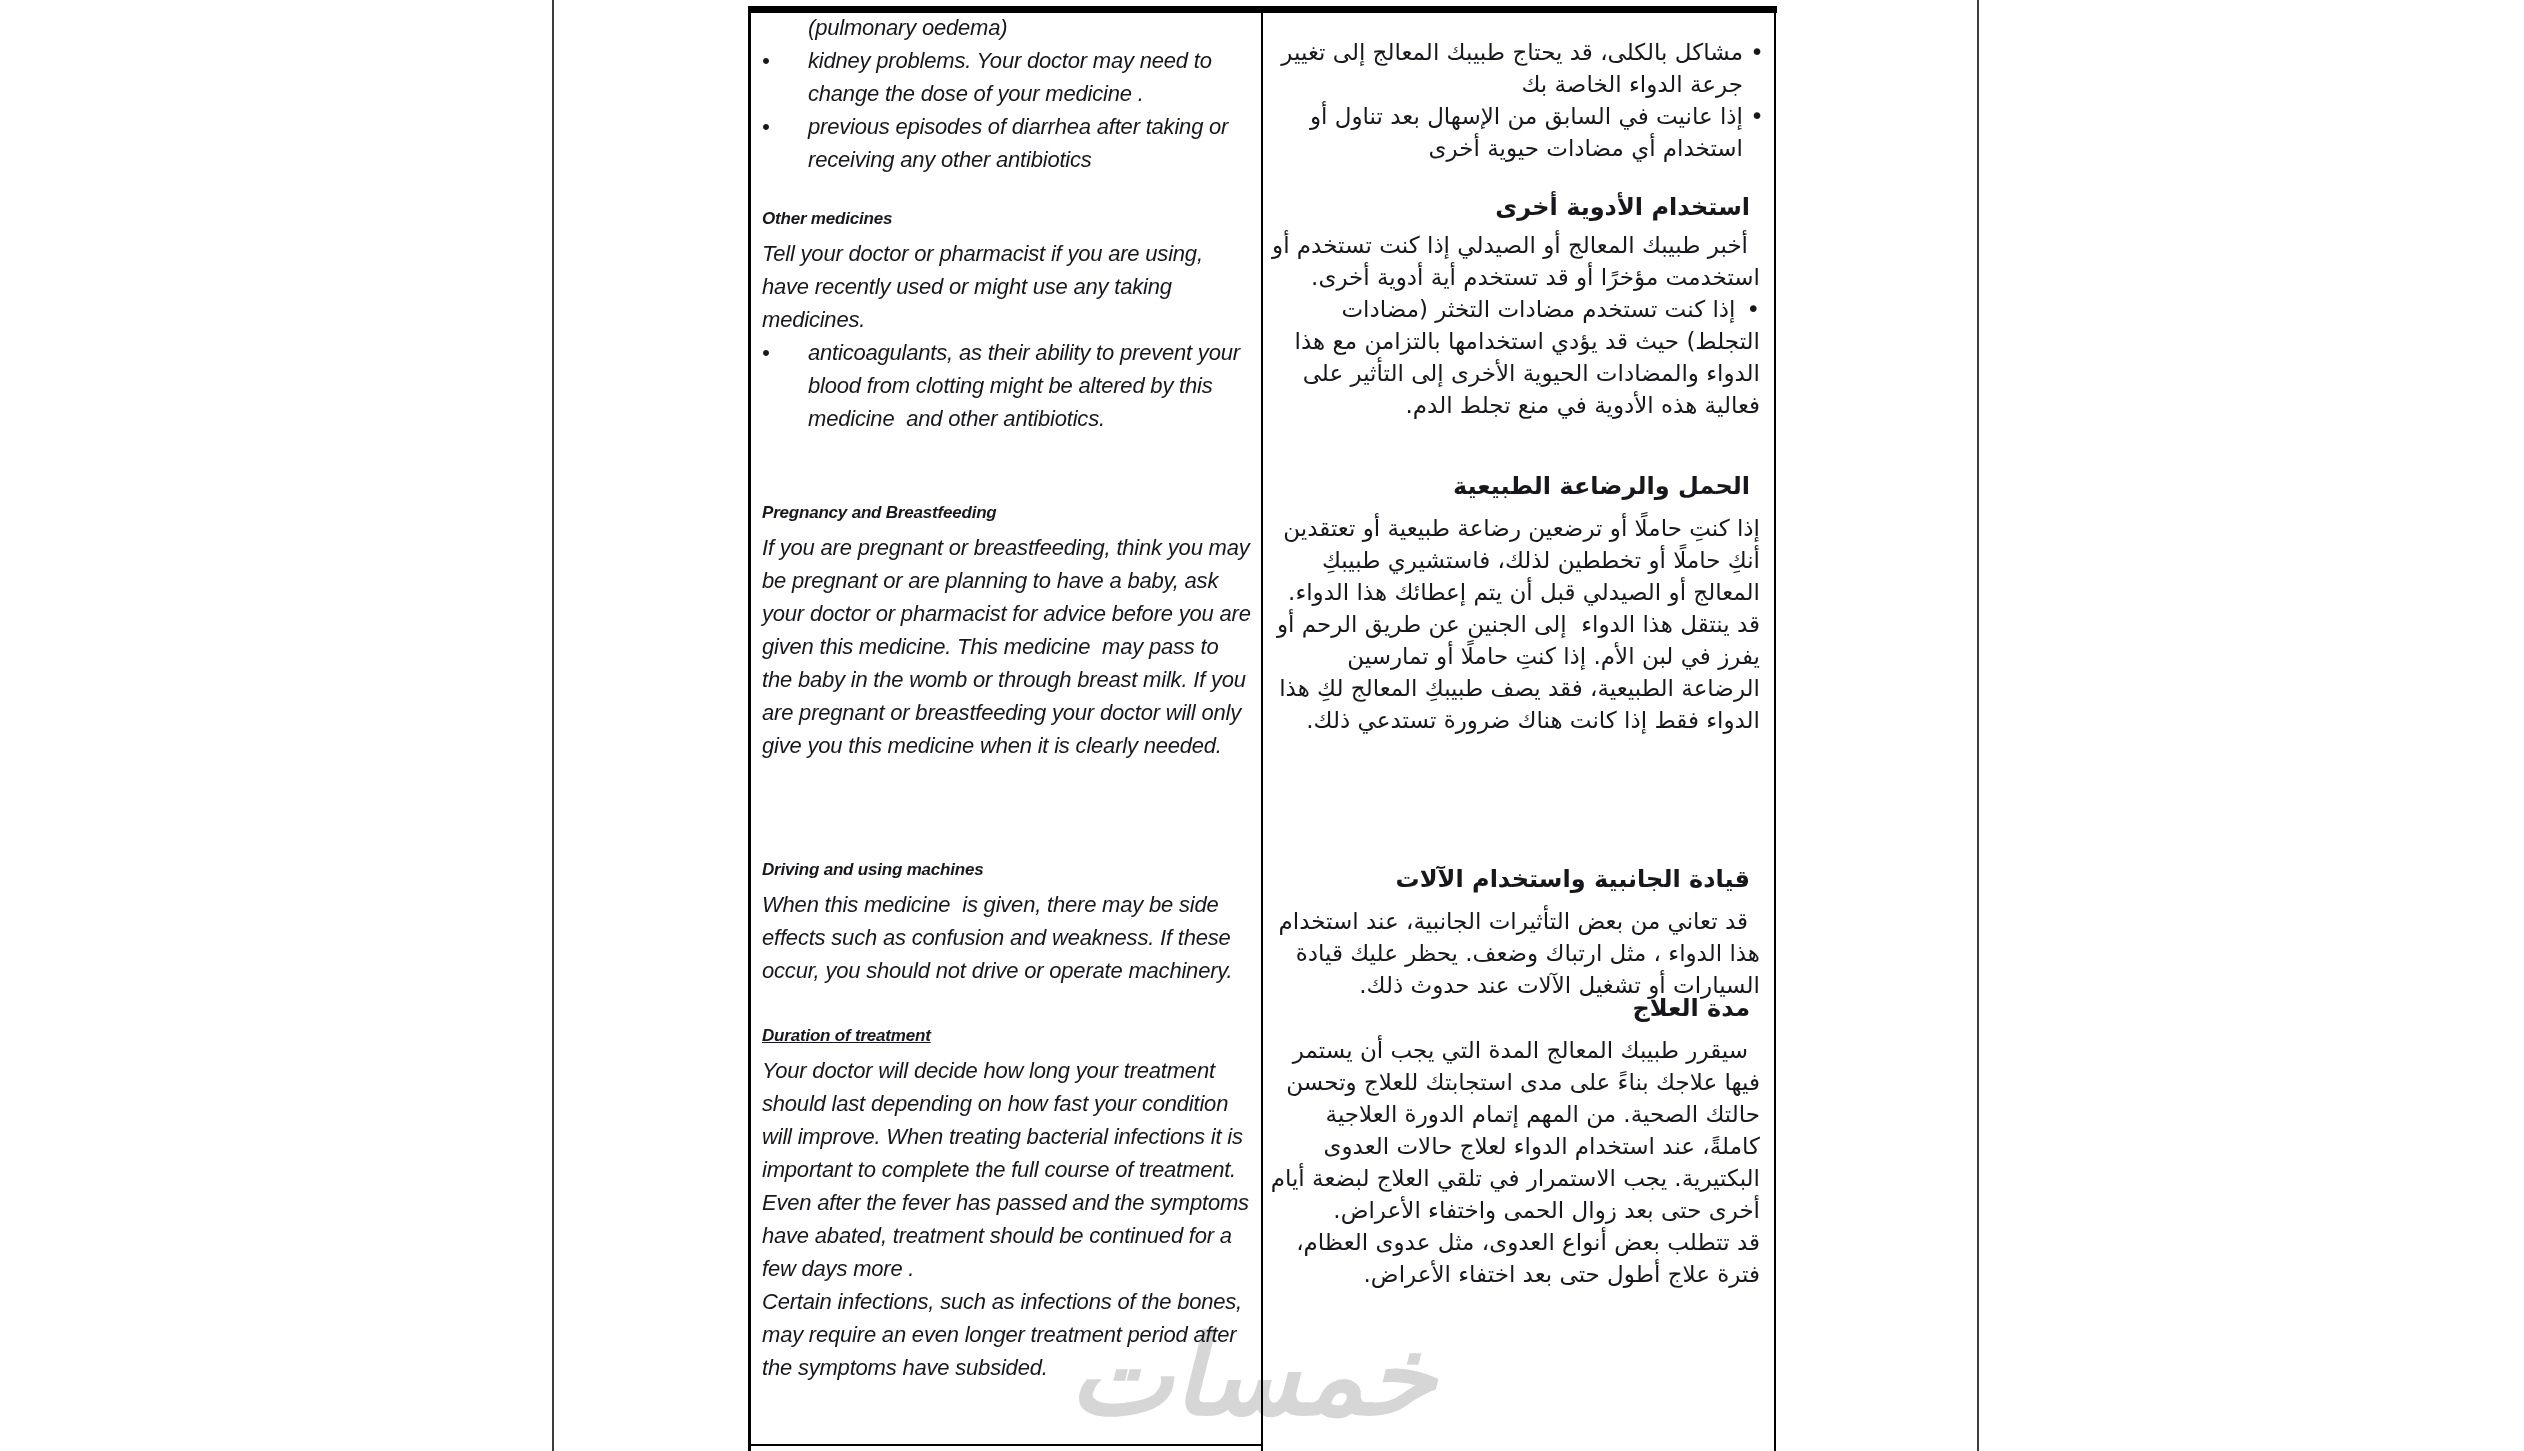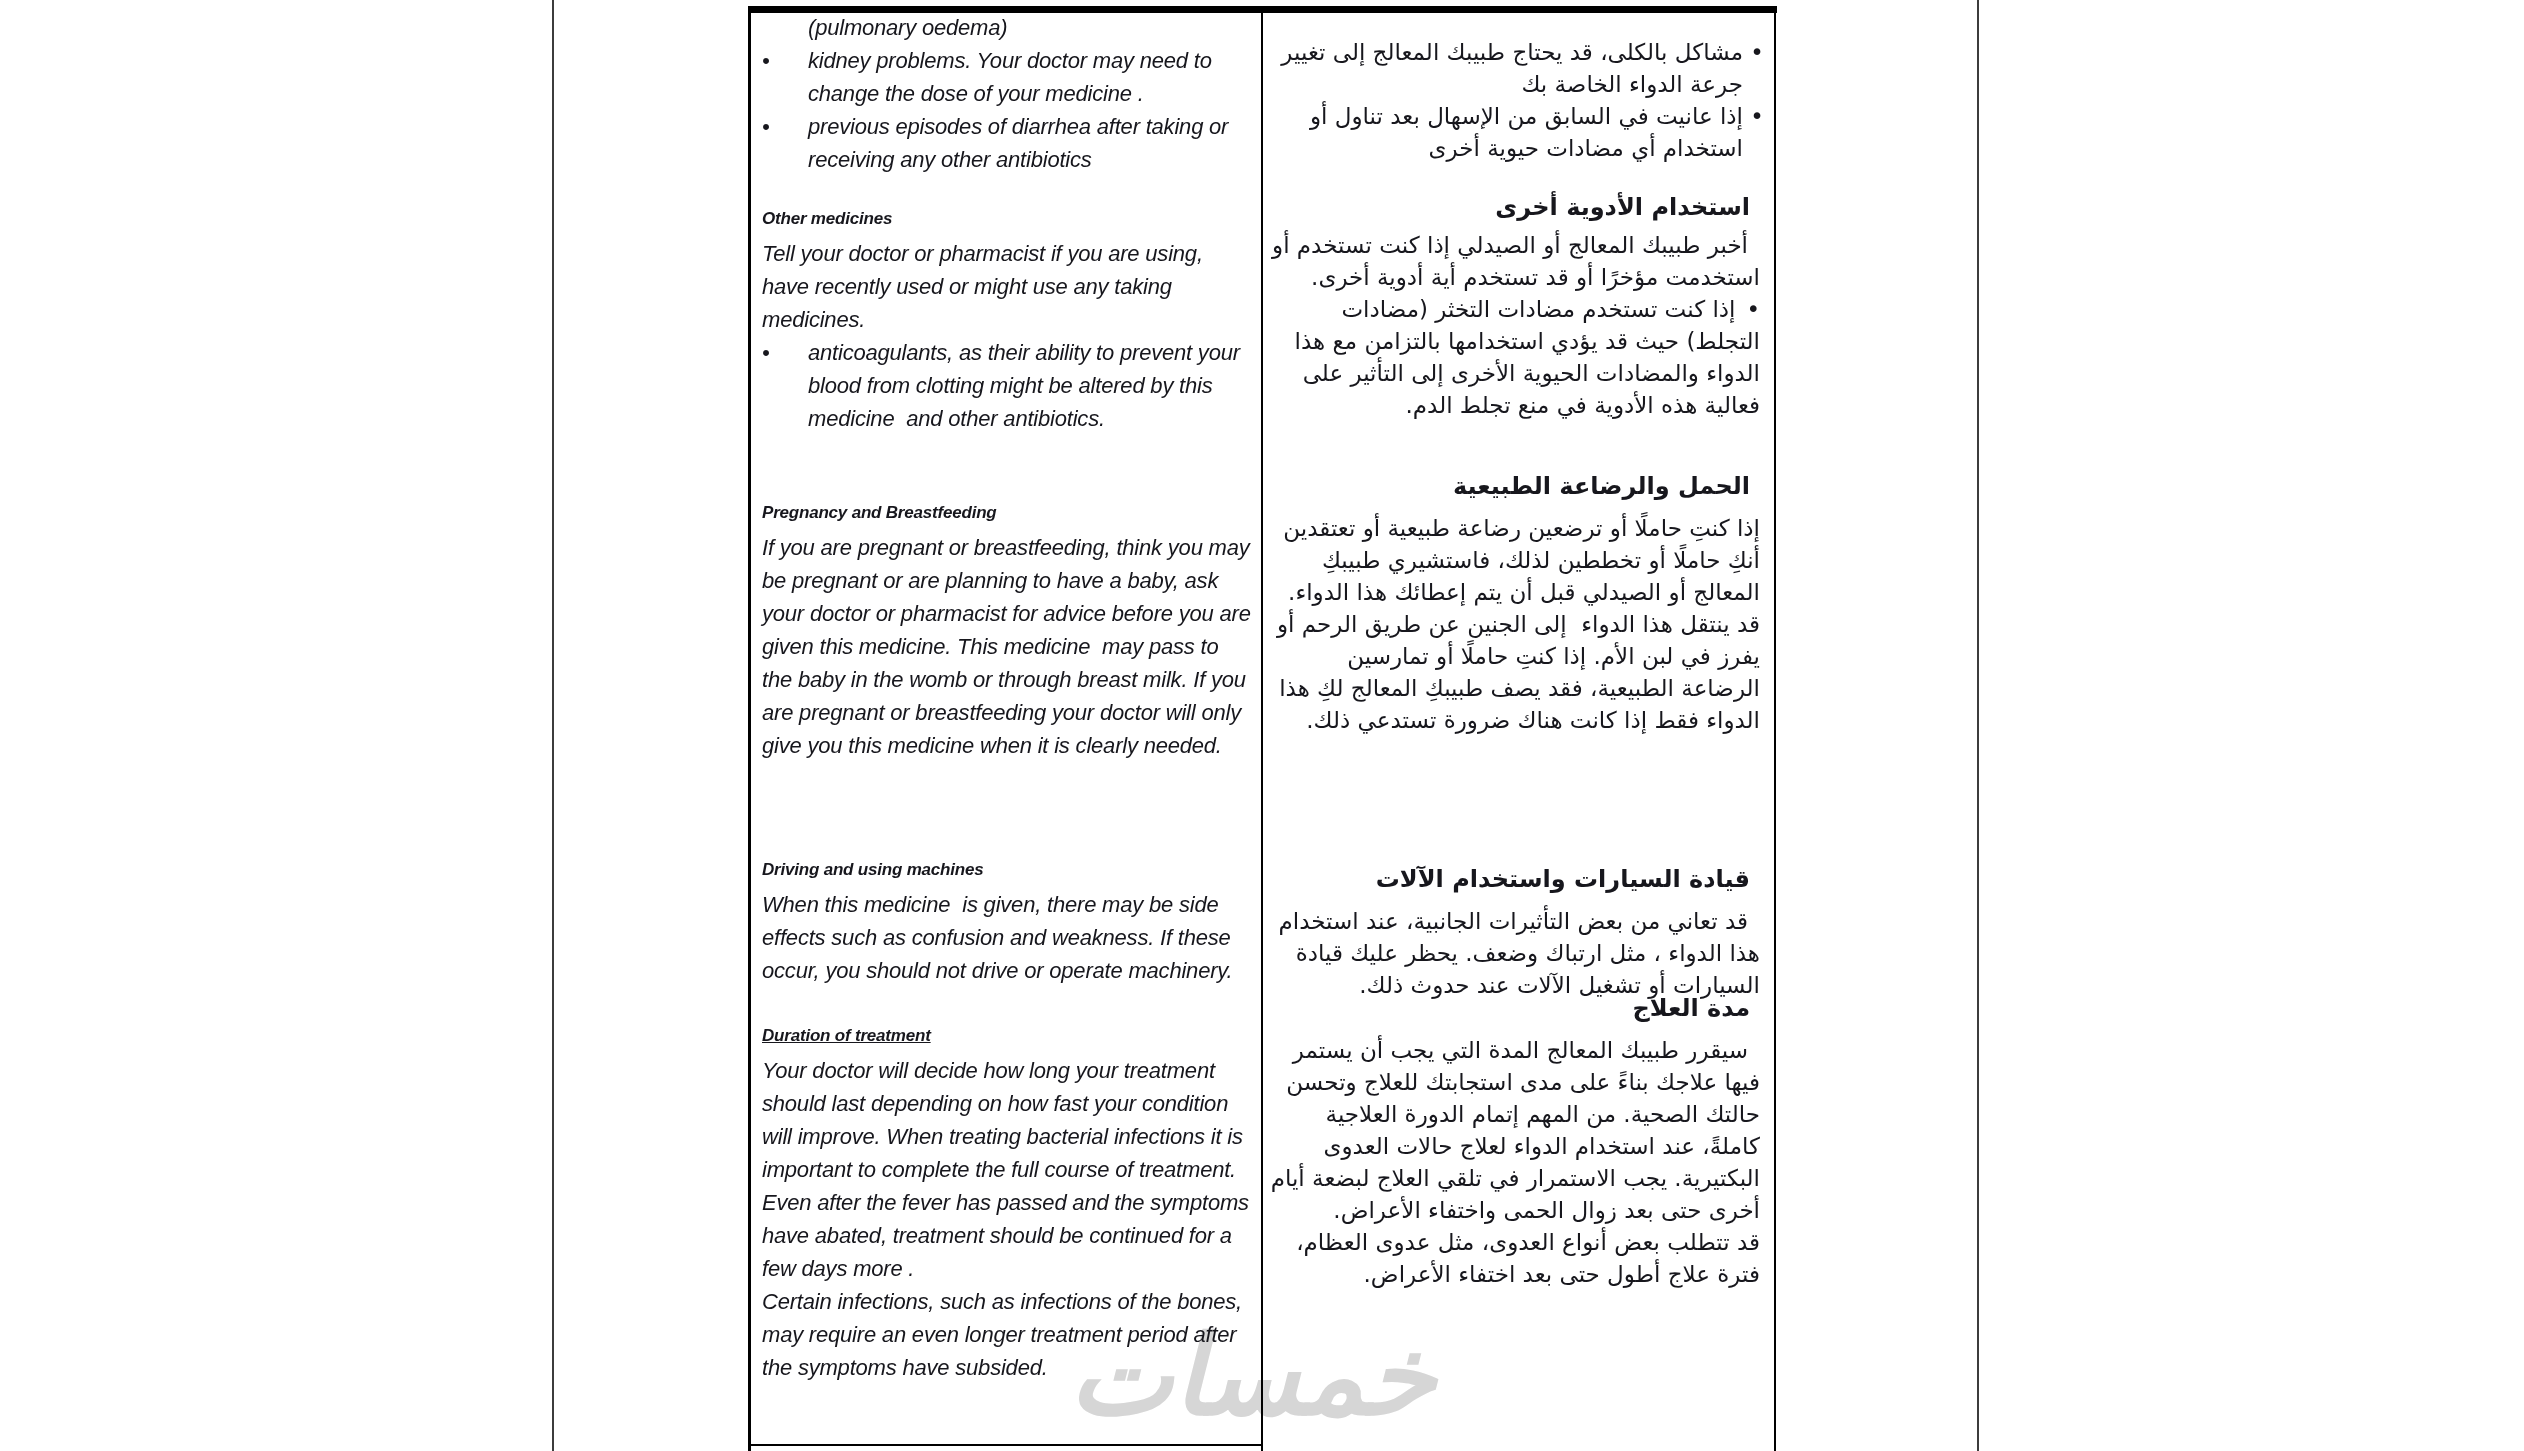--- a/index.html
+++ b/index.html
@@ -119,21 +119,21 @@
     <p class="p"><span class="im">•</span><span>إذا كنت تستخدم مضادات التخثر (مضادات التجلط) حيث قد يؤدي استخدامها بالتزامن مع هذا الدواء والمضادات الحيوية الأخرى إلى التأثير على فعالية هذه الأدوية في منع تجلط الدم.</span></p>
   </div>
 
   <div class="sec ar" style="top:460px">
     <p class="h">الحمل والرضاعة الطبيعية</p>
     <p class="p">إذا كنتِ حاملًا أو ترضعين رضاعة طبيعية أو تعتقدين أنكِ حاملًا أو تخططين لذلك، فاستشيري طبيبكِ المعالج أو الصيدلي قبل أن يتم إعطائك هذا الدواء.</p>
     <p class="p">قد ينتقل هذا الدواء  إلى الجنين عن طريق الرحم أو يفرز في لبن الأم. إذا كنتِ حاملًا أو تمارسين الرضاعة الطبيعية، فقد يصف طبيبكِ المعالج لكِ هذا الدواء فقط إذا كانت هناك ضرورة تستدعي ذلك.</p>
   </div>
 
   <div class="sec ar" style="top:853px">
-    <p class="h">قيادة السيارات واستخدام الآلات</p>
+    <p class="h">قيادة الجانبية واستخدام الآلات</p>
     <p class="p ti">قد تعاني من بعض التأثيرات الجانبية، عند استخدام هذا الدواء ، مثل ارتباك وضعف. يحظر عليك قيادة السيارات أو تشغيل الآلات عند حدوث ذلك.</p>
   </div>
 
   <div class="sec ar" style="top:982px">
     <p class="h">مدة العلاج</p>
     <p class="p ti">سيقرر طبيبك المعالج المدة التي يجب أن يستمر فيها علاجك بناءً على مدى استجابتك للعلاج وتحسن حالتك الصحية. من المهم إتمام الدورة العلاجية كاملةً، عند استخدام الدواء لعلاج حالات العدوى البكتيرية. يجب الاستمرار في تلقي العلاج لبضعة أيام أخرى حتى بعد زوال الحمى واختفاء الأعراض.</p>
     <p class="p">قد تتطلب بعض أنواع العدوى، مثل عدوى العظام، فترة علاج أطول حتى بعد اختفاء الأعراض.</p>
   </div>
 
 </div>

